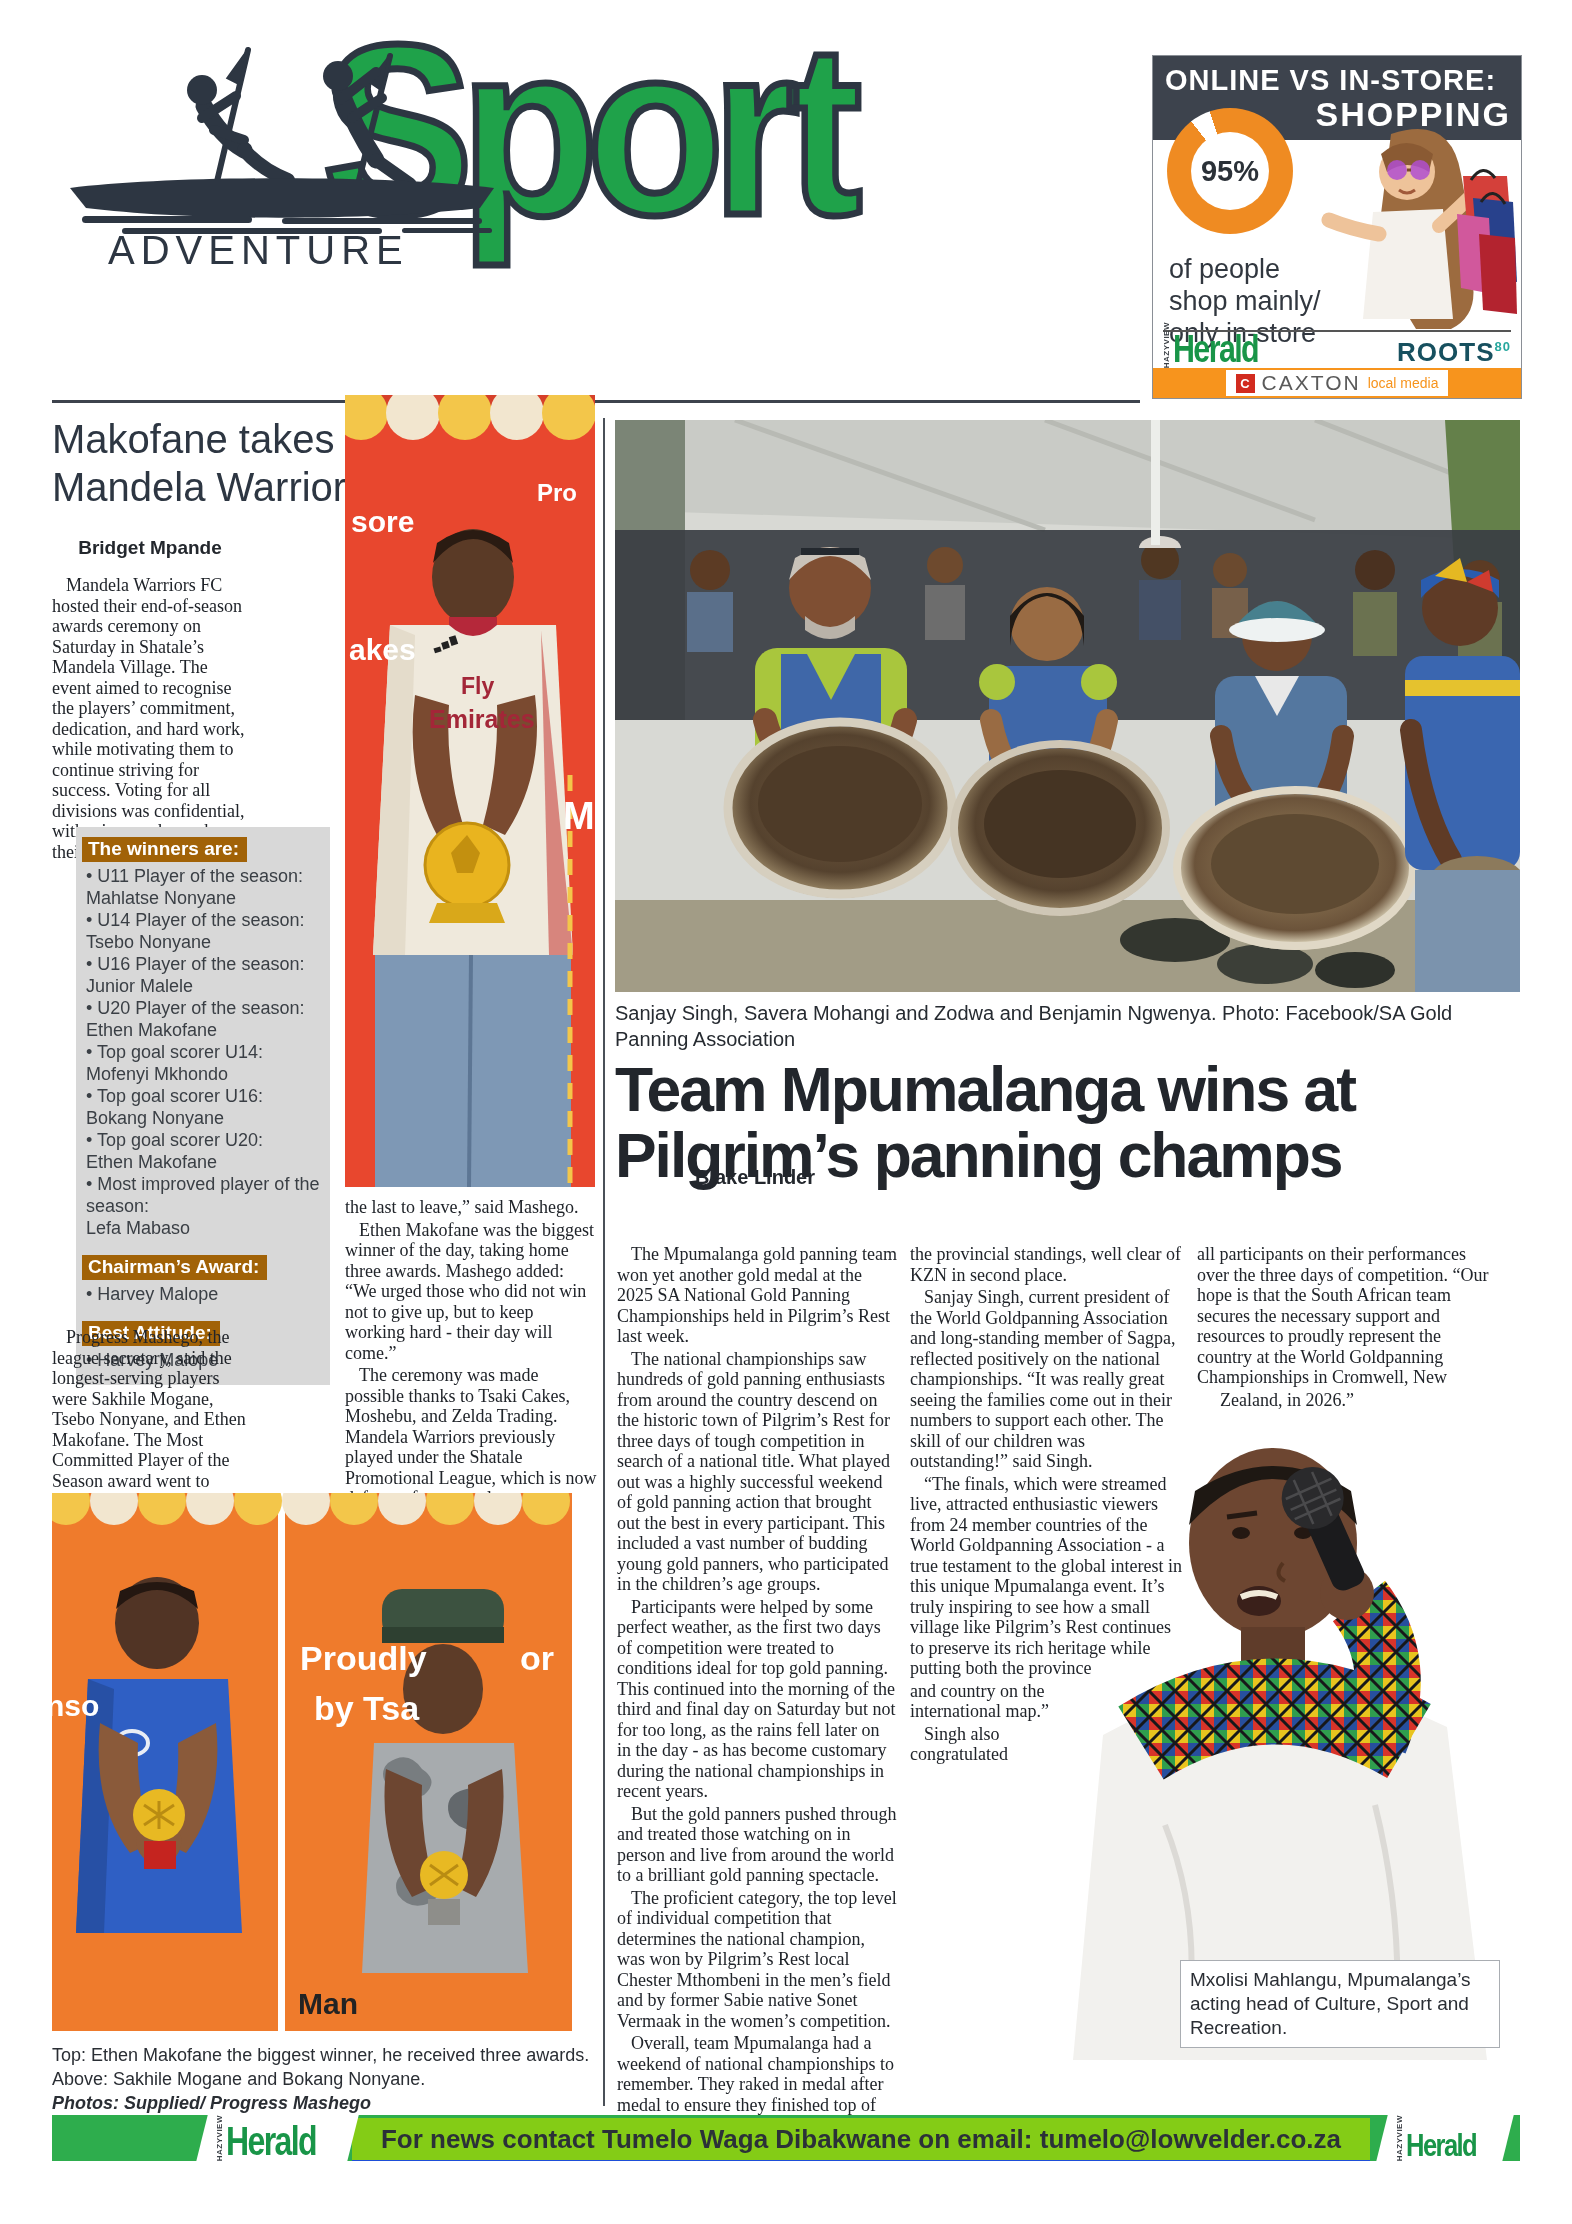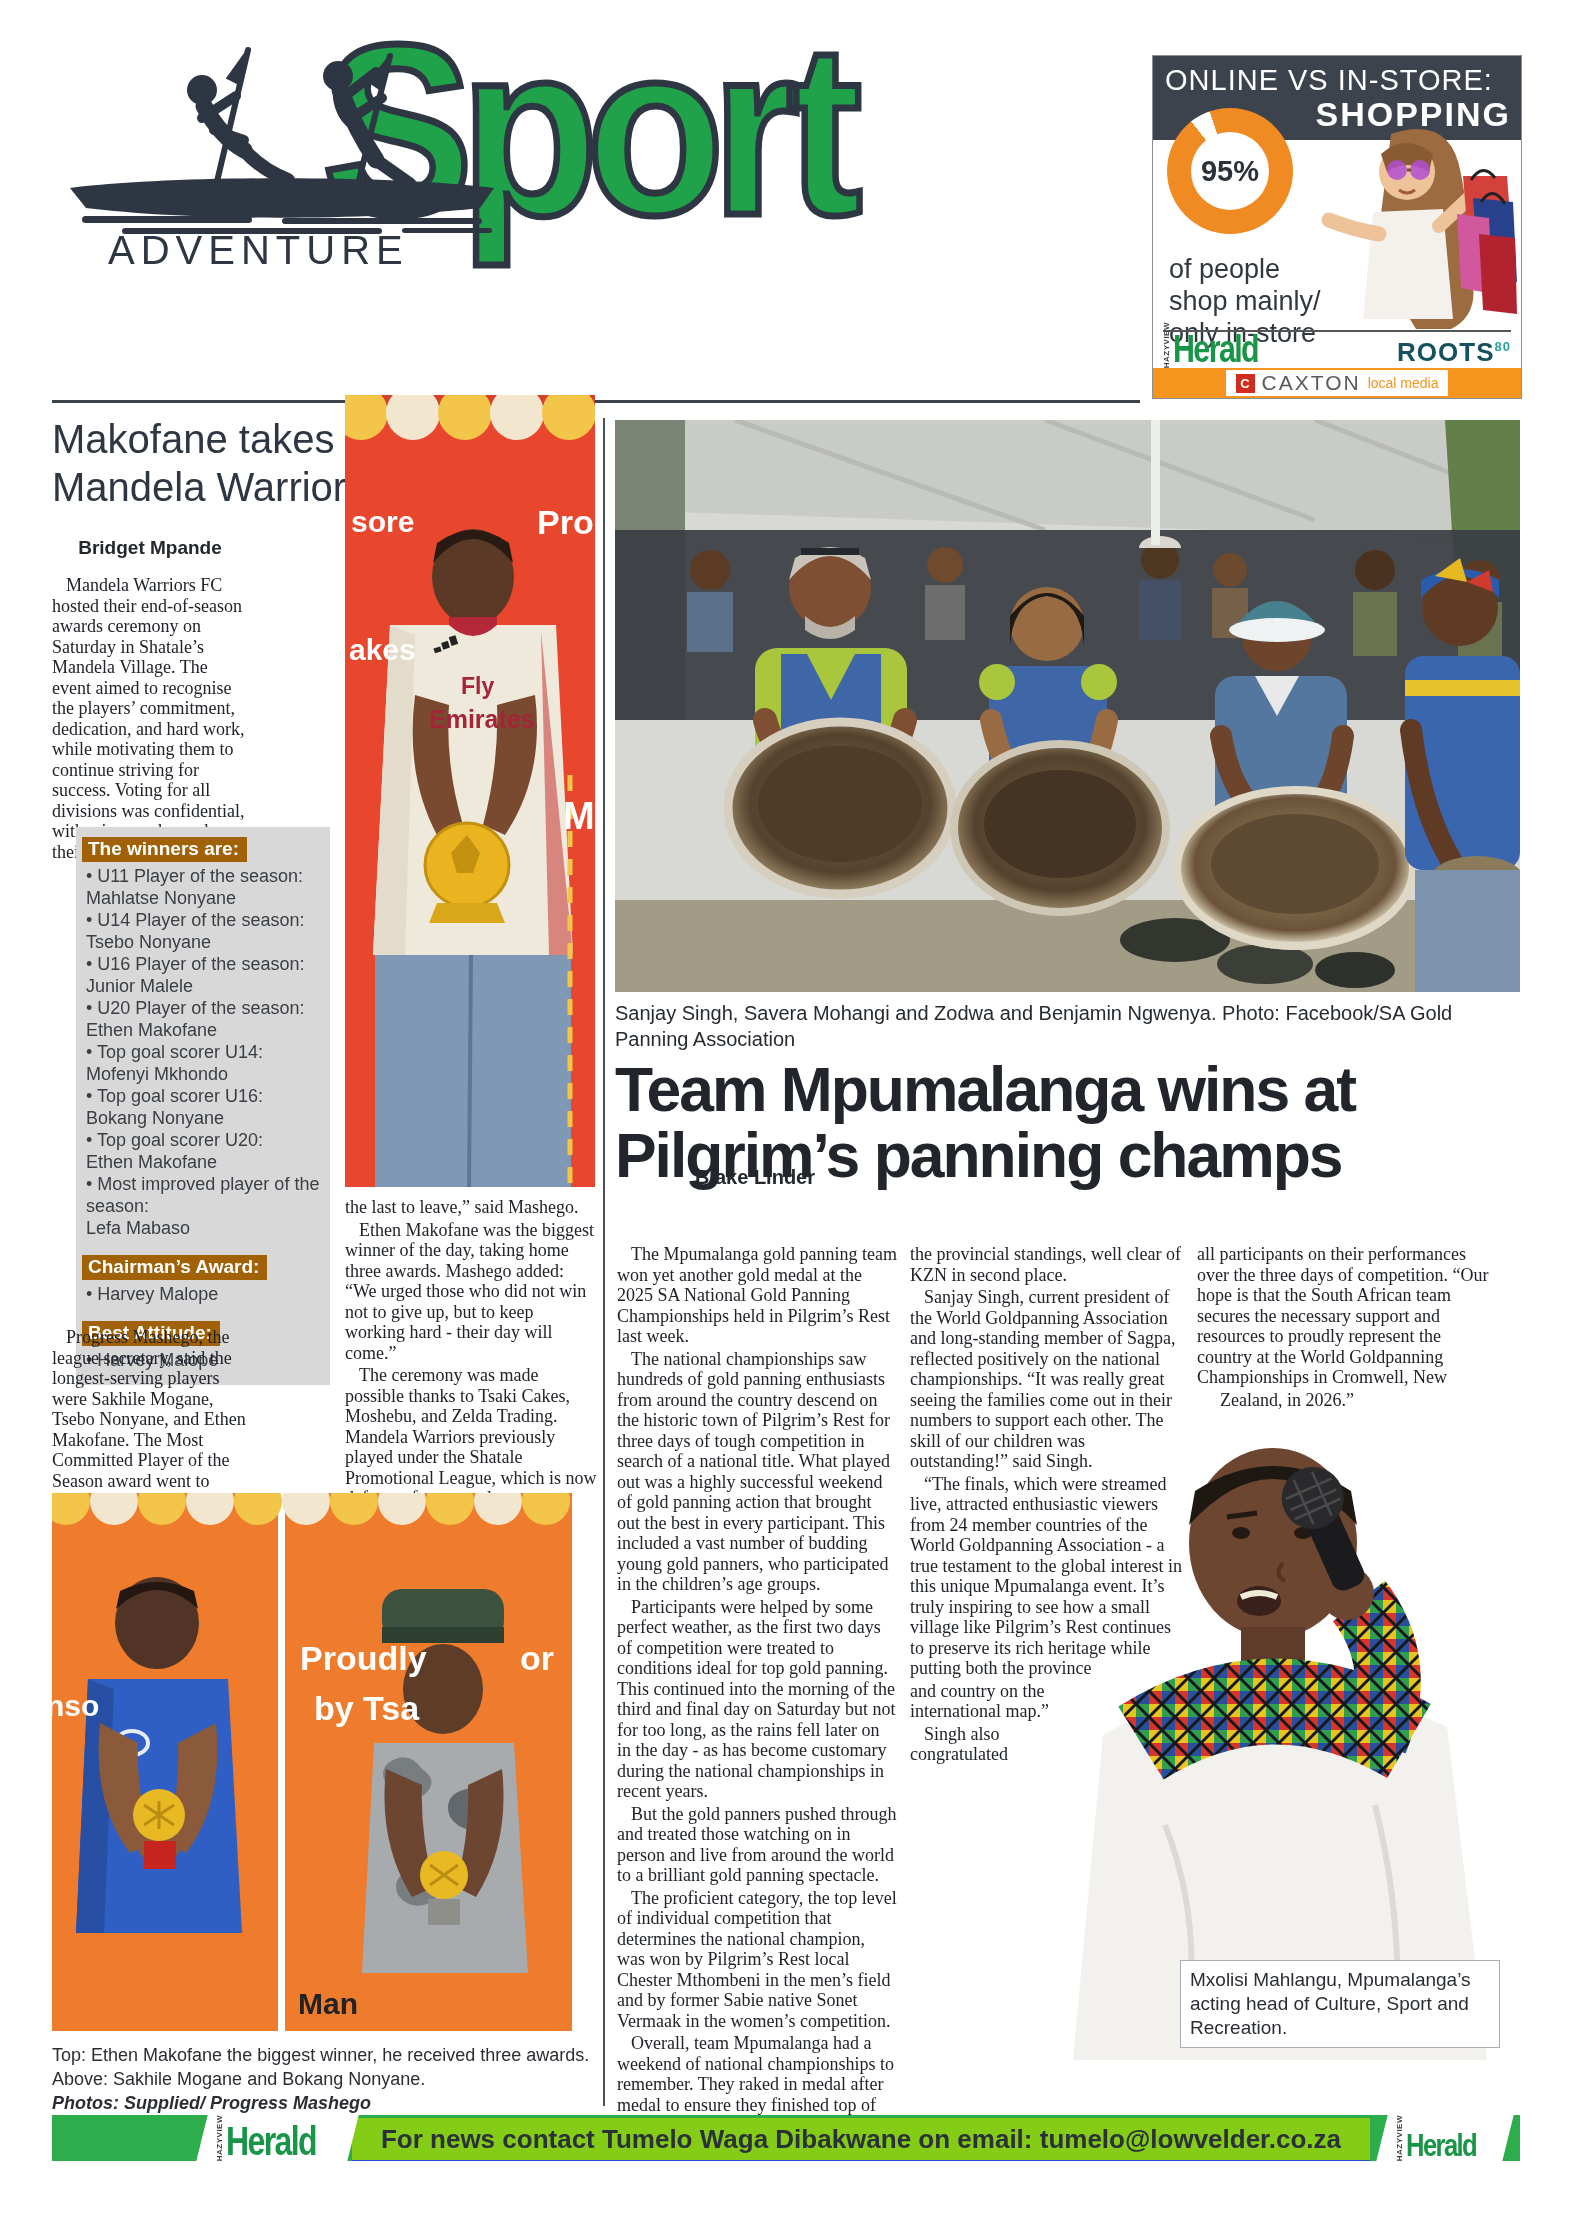--- a/index.html
+++ b/index.html
@@ -11,21 +11,21 @@
       font-weight:800;letter-spacing:-14px;color:#1fa24a;
       -webkit-text-stroke:7px #2d3642;transform:scaleX(.93);transform-origin:left top;z-index:1;}
   .canoe{position:absolute;left:52px;top:38px;z-index:2;}
   .adventure{position:absolute;left:108px;top:228px;font-size:40px;letter-spacing:6px;
       color:#2d3642;z-index:3;}
   .mast-rule{position:absolute;left:52px;top:400px;width:1088px;height:3px;background:#3d434d;}
   
   .promo{position:absolute;left:1152px;top:55px;width:368px;height:342px;border:1px solid #8a8f96;
       background:#fff;overflow:hidden;}
   .promo-head{position:absolute;left:0;top:0;width:100%;height:84px;background:#3d434d;color:#fff;}
-  .promo-head .l1{font-weight:normal;font-size:29px;letter-spacing:1px;padding:8px 0 0 12px;}
+  .promo-head .l1{font-weight:bold;font-size:29px;letter-spacing:1px;padding:8px 0 0 12px;}
   .promo-head .l2{font-weight:bold;font-size:34px;letter-spacing:2px;text-align:right;padding-right:10px;margin-top:-2px;}
   .donut{position:absolute;left:14px;top:52px;width:126px;height:126px;border-radius:50%;
       background:conic-gradient(from -38deg,#ffffff 0 19deg,#ef8b22 19deg 360deg);}
   .donut-hole{position:absolute;left:24px;top:24px;width:78px;height:78px;border-radius:50%;
       background:#fff;display:flex;align-items:center;justify-content:center;
       font-weight:bold;font-size:29px;color:#2b3138;}
   .promo-sub{position:absolute;left:16px;top:198px;font-size:27px;line-height:1.18;color:#31373f;
       white-space:pre-line;}
   .promo-woman{position:absolute;left:168px;top:58px;}
   .promo-brands{position:absolute;left:10px;top:274px;width:348px;height:34px;
@@ -215,21 +215,21 @@
         <circle cx="122" cy="470" r="42" fill="#e9b41f"></circle>
         <circle cx="122" cy="470" r="42" fill="none" stroke="#c3900f" stroke-width="3"></circle>
         <path d="M122,440 L135,458 L128,478 L112,478 L106,458 Z" fill="#c3900f"></path>
         <path d="M92,508 L152,508 L160,528 L84,528 Z" fill="#d9a81a"></path>
         <rect x="30" y="560" width="196" height="232" fill="#7e98b5"></rect>
         <path d="M126,560 L124,792" stroke="#5d7robots6" stroke-width="4"></path>
         <path d="M126,560 L124,792" stroke="#5d7694" stroke-width="4"></path>
         <line x1="225" y1="380" x2="225" y2="792" stroke="#f3c64a" stroke-width="5" stroke-dasharray="16 12"></line>
       </svg>
       <span class="ov" style="left:6px;top:110px;font-size:30px;">sore</span>
-      <span class="ov" style="left:192px;top:108px;font-size:34px;">Pro</span>
+      <span class="ov" style="left:192px;top:84px;font-size:24px;">Pro</span>
       <span class="ov" style="left:4px;top:238px;font-size:30px;">akes</span>
       <span class="ov" style="left:116px;top:278px;font-size:23px;color:#a32638;">Fly</span>
       <span class="ov" style="left:84px;top:310px;font-size:25px;color:#a32638;">Emirates</span>
       <span class="ov" style="left:218px;top:400px;font-size:38px;color:#fff;">Ma</span>
     </div>
 
     <div class="winners">
       <span class="green-tag">The winners are:</span>
       <div class="win-item"><span>• U11 Player of the season:</span><div>Mahlatse Nonyane</div></div>
       <div class="win-item"><span>• U14 Player of the season:</span><div>Tsebo Nonyane</div></div>

